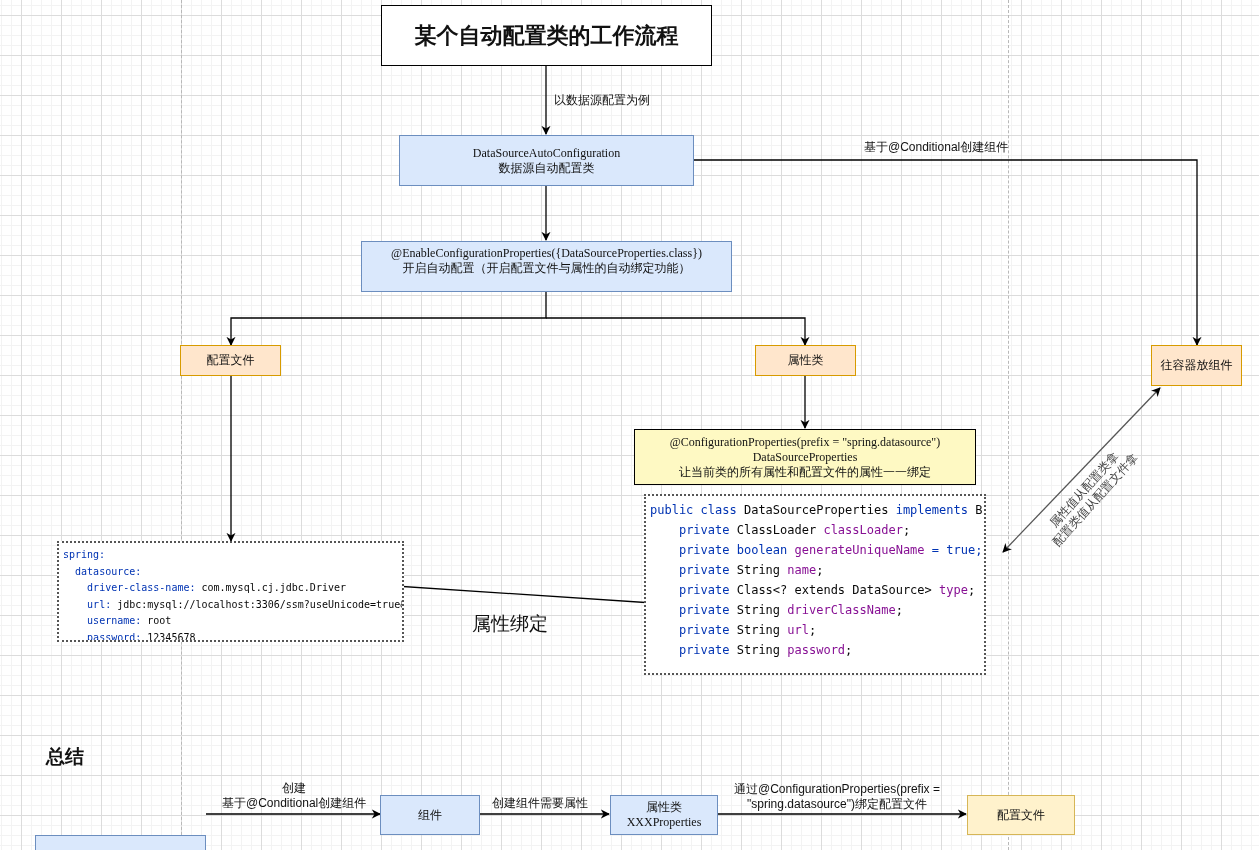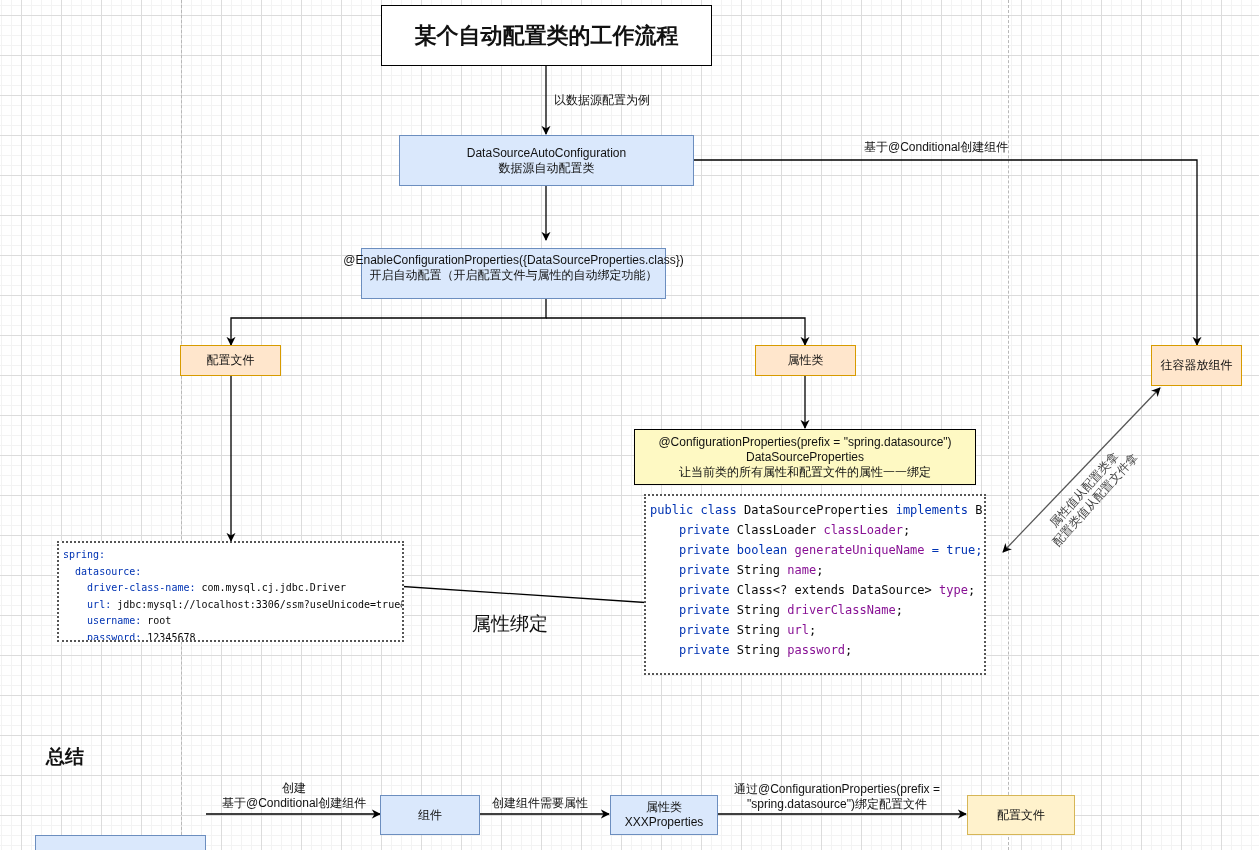--- a/index.html
+++ b/index.html
@@ -10,21 +10,21 @@
       linear-gradient(to right, #dcdcdc 1px, transparent 1px),
       linear-gradient(to bottom, #dcdcdc 1px, transparent 1px),
       linear-gradient(to right, #f3f3f3 1px, transparent 1px),
       linear-gradient(to bottom, #f3f3f3 1px, transparent 1px);
     background-size:40px 40px, 40px 40px, 10px 10px, 10px 10px;
     background-position:21px 15px, 21px 15px, 1px 5px, 1px 5px;
     font-family:"Liberation Sans", sans-serif;
     color:#111;
   }
   .page-break { position:absolute; top:0; bottom:0; width:0; border-left:1px dashed #b8b8b8; }
-  .node { position:absolute; box-sizing:border-box; display:flex; flex-direction:column; align-items:center; justify-content:center; text-align:center; font-size:12px; line-height:15px; }
+  .node { position:absolute; box-sizing:border-box; display:flex; flex-direction:column; align-items:center; justify-content:center; text-align:center; font-size:12px; line-height:15px;font-family:Liberation Serif, serif; }
   .blue { background:#dae8fc; border:1px solid #6c8ebf; }
   .orange { background:#ffe6cc; border:1px solid #d79b00; }
   .yellow { background:#fff2cc; border:1px solid #d6b656; }
   .plain { background:#fef9c3; border:1.5px solid #000; }
   .title { font-size:22px; font-weight:bold; border:1.5px solid #000; background:#fff; }
   .edge-label { position:absolute; font-size:12px; line-height:15px; text-align:center; white-space:nowrap; }
   .code { position:absolute; box-sizing:border-box; background:#fff; border:2px dotted #555; font-family:"DejaVu Sans Mono", monospace; overflow:hidden; white-space:pre; }
   .code-yaml { font-size:10px; line-height:16.5px; padding:4px 4px; }
   .code-java { font-size:12px; line-height:20px; padding:4px 4px; }
   .kw { color:#0033b3; }
@@ -70,21 +70,21 @@
 
 <div class="edge-label" style="left:554px; top:93px;">以数据源配置为例</div>
 
 <div class="node blue" style="left:399px; top:135px; width:295px; height:51px;">
   <span>DataSourceAutoConfiguration</span>
   <span>数据源自动配置类</span>
 </div>
 
 <div class="edge-label" style="left:864px; top:140px;">基于@Conditional创建组件</div>
 
-<div class="node blue" style="left:361px; top:248px; width:305px; height:51px; justify-content:flex-start; padding-top:4px;">
+<div class="node blue" style="left:361px; top:241px; width:371px; height:51px; justify-content:flex-start; padding-top:4px;">
   <span>@EnableConfigurationProperties({DataSourceProperties.class})</span>
   <span>开启自动配置（开启配置文件与属性的自动绑定功能）</span>
 </div>
 
 <div class="node orange" style="left:180px; top:345px; width:101px; height:31px;">
   <span>配置文件</span>
 </div>
 <div class="node orange" style="left:755px; top:345px; width:101px; height:31px;">
   <span>属性类</span>
 </div>

